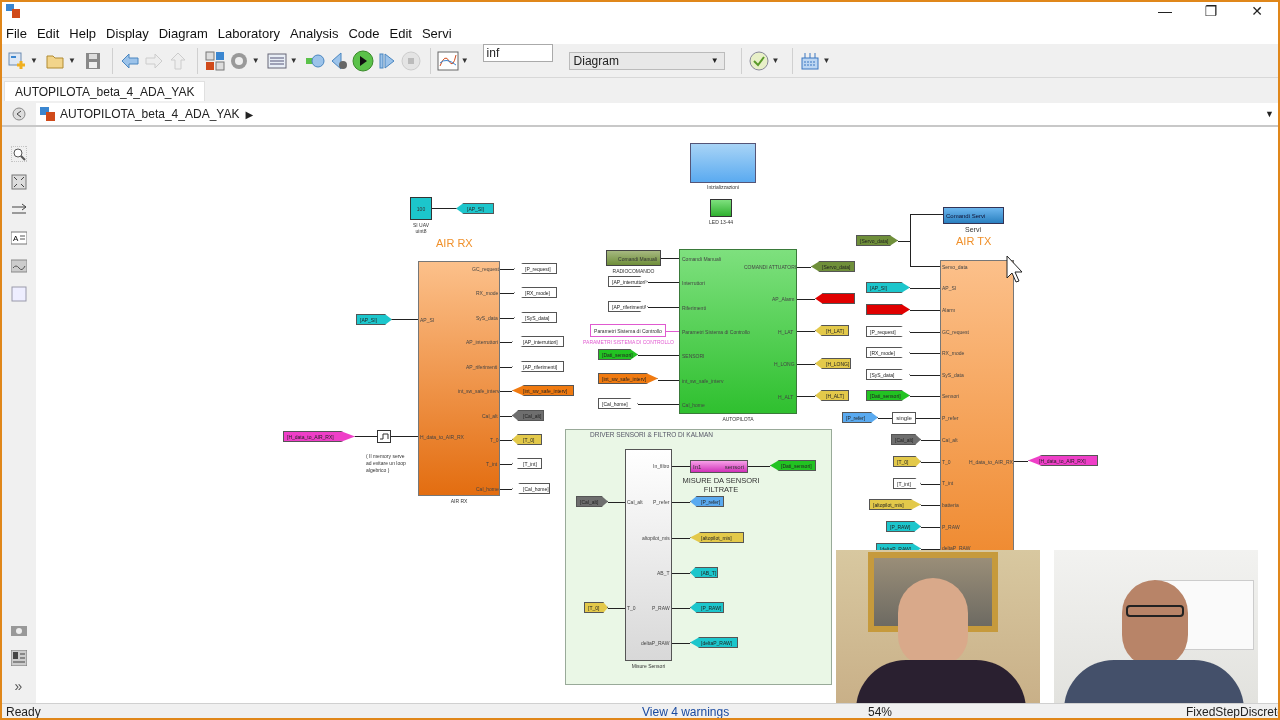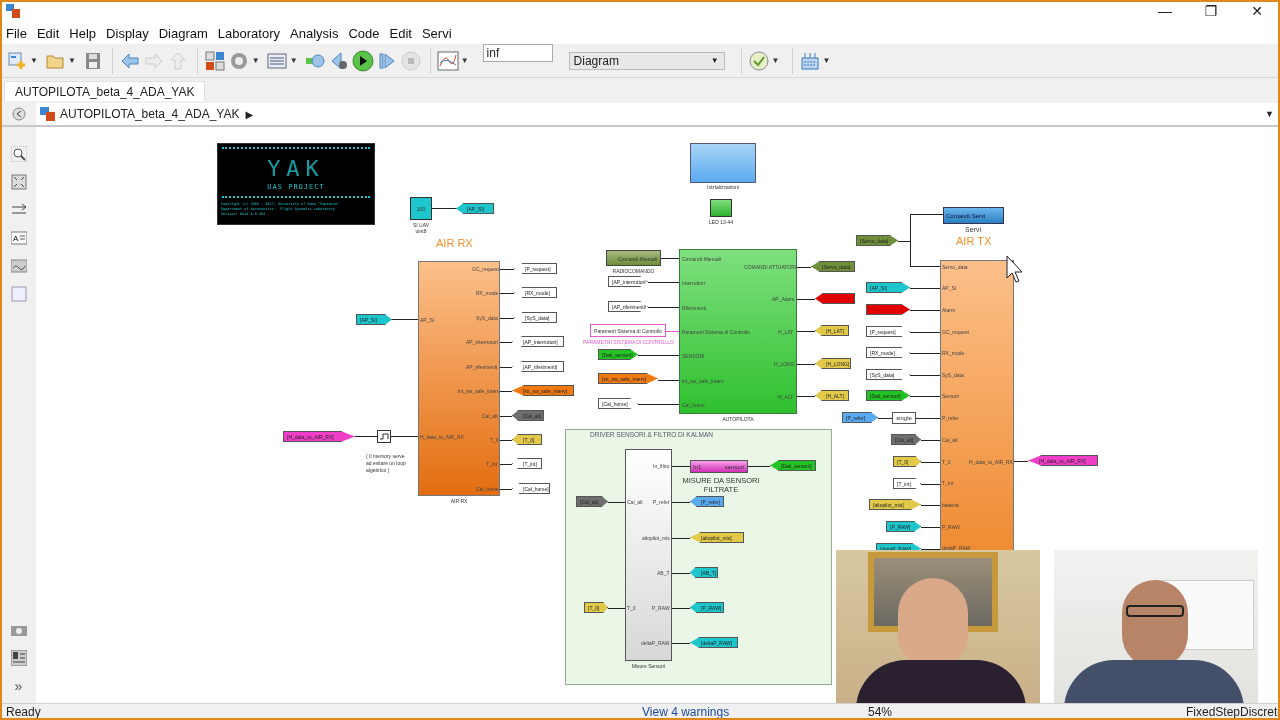--- a/index.html
+++ b/index.html
@@ -261,31 +261,20 @@
         <rect x="0" y="0" width="16" height="16" fill="#ccc" stroke="#777"></rect>
         <rect x="2" y="2" width="5" height="7" fill="#444"></rect>
         <path d="M9 4h5M9 8h5M2 12h12" stroke="#444"></path>
       </svg>
     </span>
   <span class="lb" style="top:550px;font-size:14px;color:#555">»</span>
 </div>
 
 <div class="canvas">
 
-  <div class="blk" style="left:181px;top:16px;width:158px;height:82px;background:#000;border:1px solid #333">
-    <div style="position:absolute;left:4px;right:4px;top:3px;border-top:2px dotted #19c3c9"></div>
-    <div style="position:absolute;left:0;right:0;top:12px;text-align:center;color:#19c3c9;font-family:'DejaVu Sans Mono',monospace;font-size:22px;letter-spacing:6px;opacity:.8">YAK</div>
-    <div style="position:absolute;left:0;right:0;top:39px;text-align:center;color:#19c3c9;font-family:'DejaVu Sans Mono',monospace;font-size:7px;letter-spacing:1px">UAS PROJECT</div>
-    <div style="position:absolute;left:4px;right:4px;top:52px;border-top:2px dotted #19c3c9"></div>
-    <div style="position:absolute;left:3px;top:58px;color:#19c3c9;font-family:'DejaVu Sans Mono',monospace;font-size:3.5px;line-height:5px;white-space:nowrap">
-      <div>Copyright (c) 2009 - 2017; University of Rome "Sapienza"</div>
-      <div>Department of Aeronautics - Flight Dynamics Laboratory</div>
-      <div>Version: Beta 4.0 ADA</div>
-    </div>
-  </div>
 
   <div class="blk" style="left:374px;top:70px;width:22px;height:23px;background:#1cc6cc;border:1px solid #333;text-align:center;line-height:23px">100</div>
   <div class="lbl" style="left:370px;top:95px;width:30px">
       <div>SI UAV</div>
       <div>uint8</div>
     </div>
   <div class="wire" style="left:396px;top:81px;width:24px"></div>
   <div class="goto" style="left:420px;top:76px;width:38px;background:#1cc6cc">[AP_SI]</div>
 
   <div class="blk" style="left:654px;top:16px;width:66px;height:40px;background:linear-gradient(#a8d4f6,#5aaaf0);border:1px solid #557"></div>

